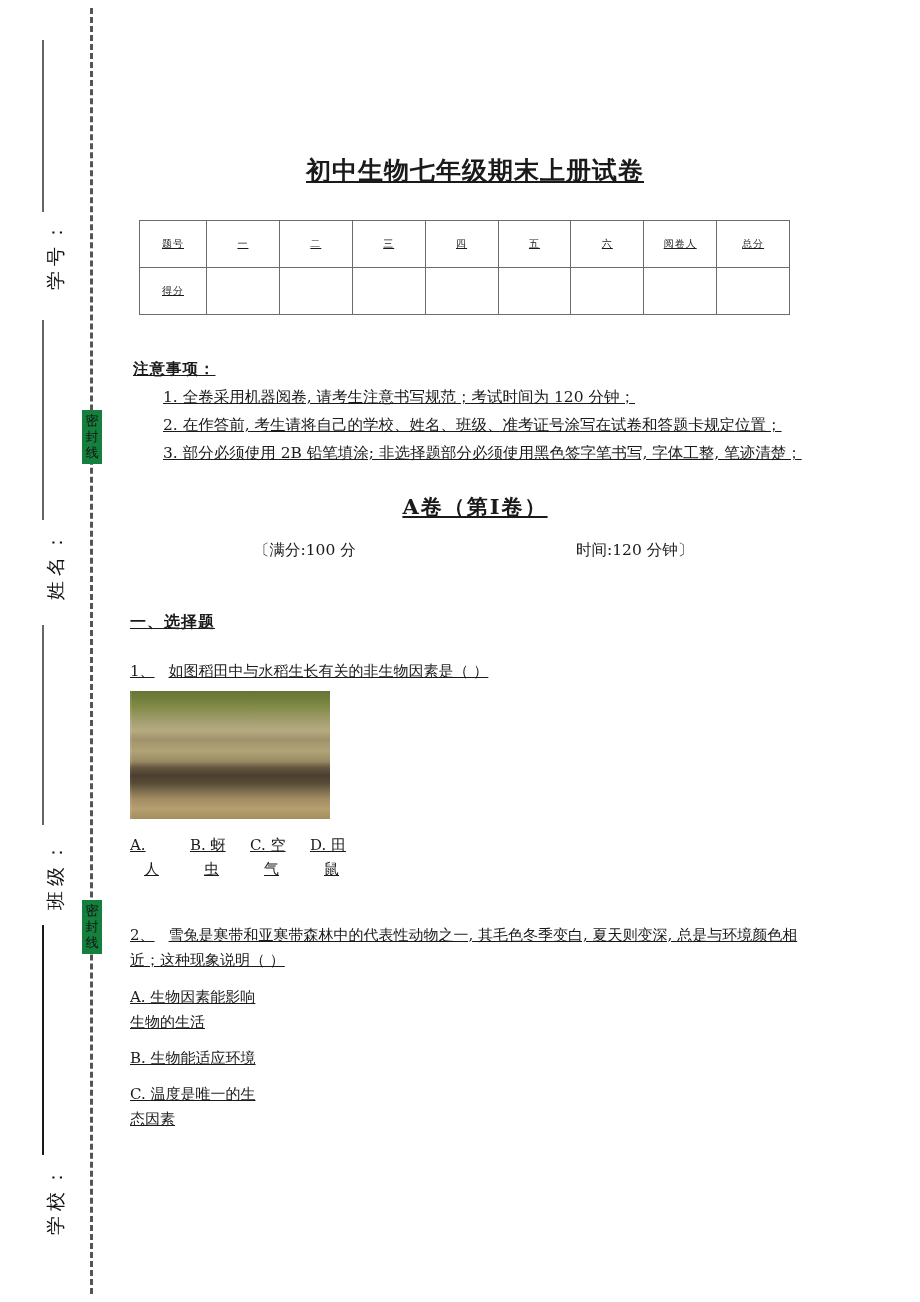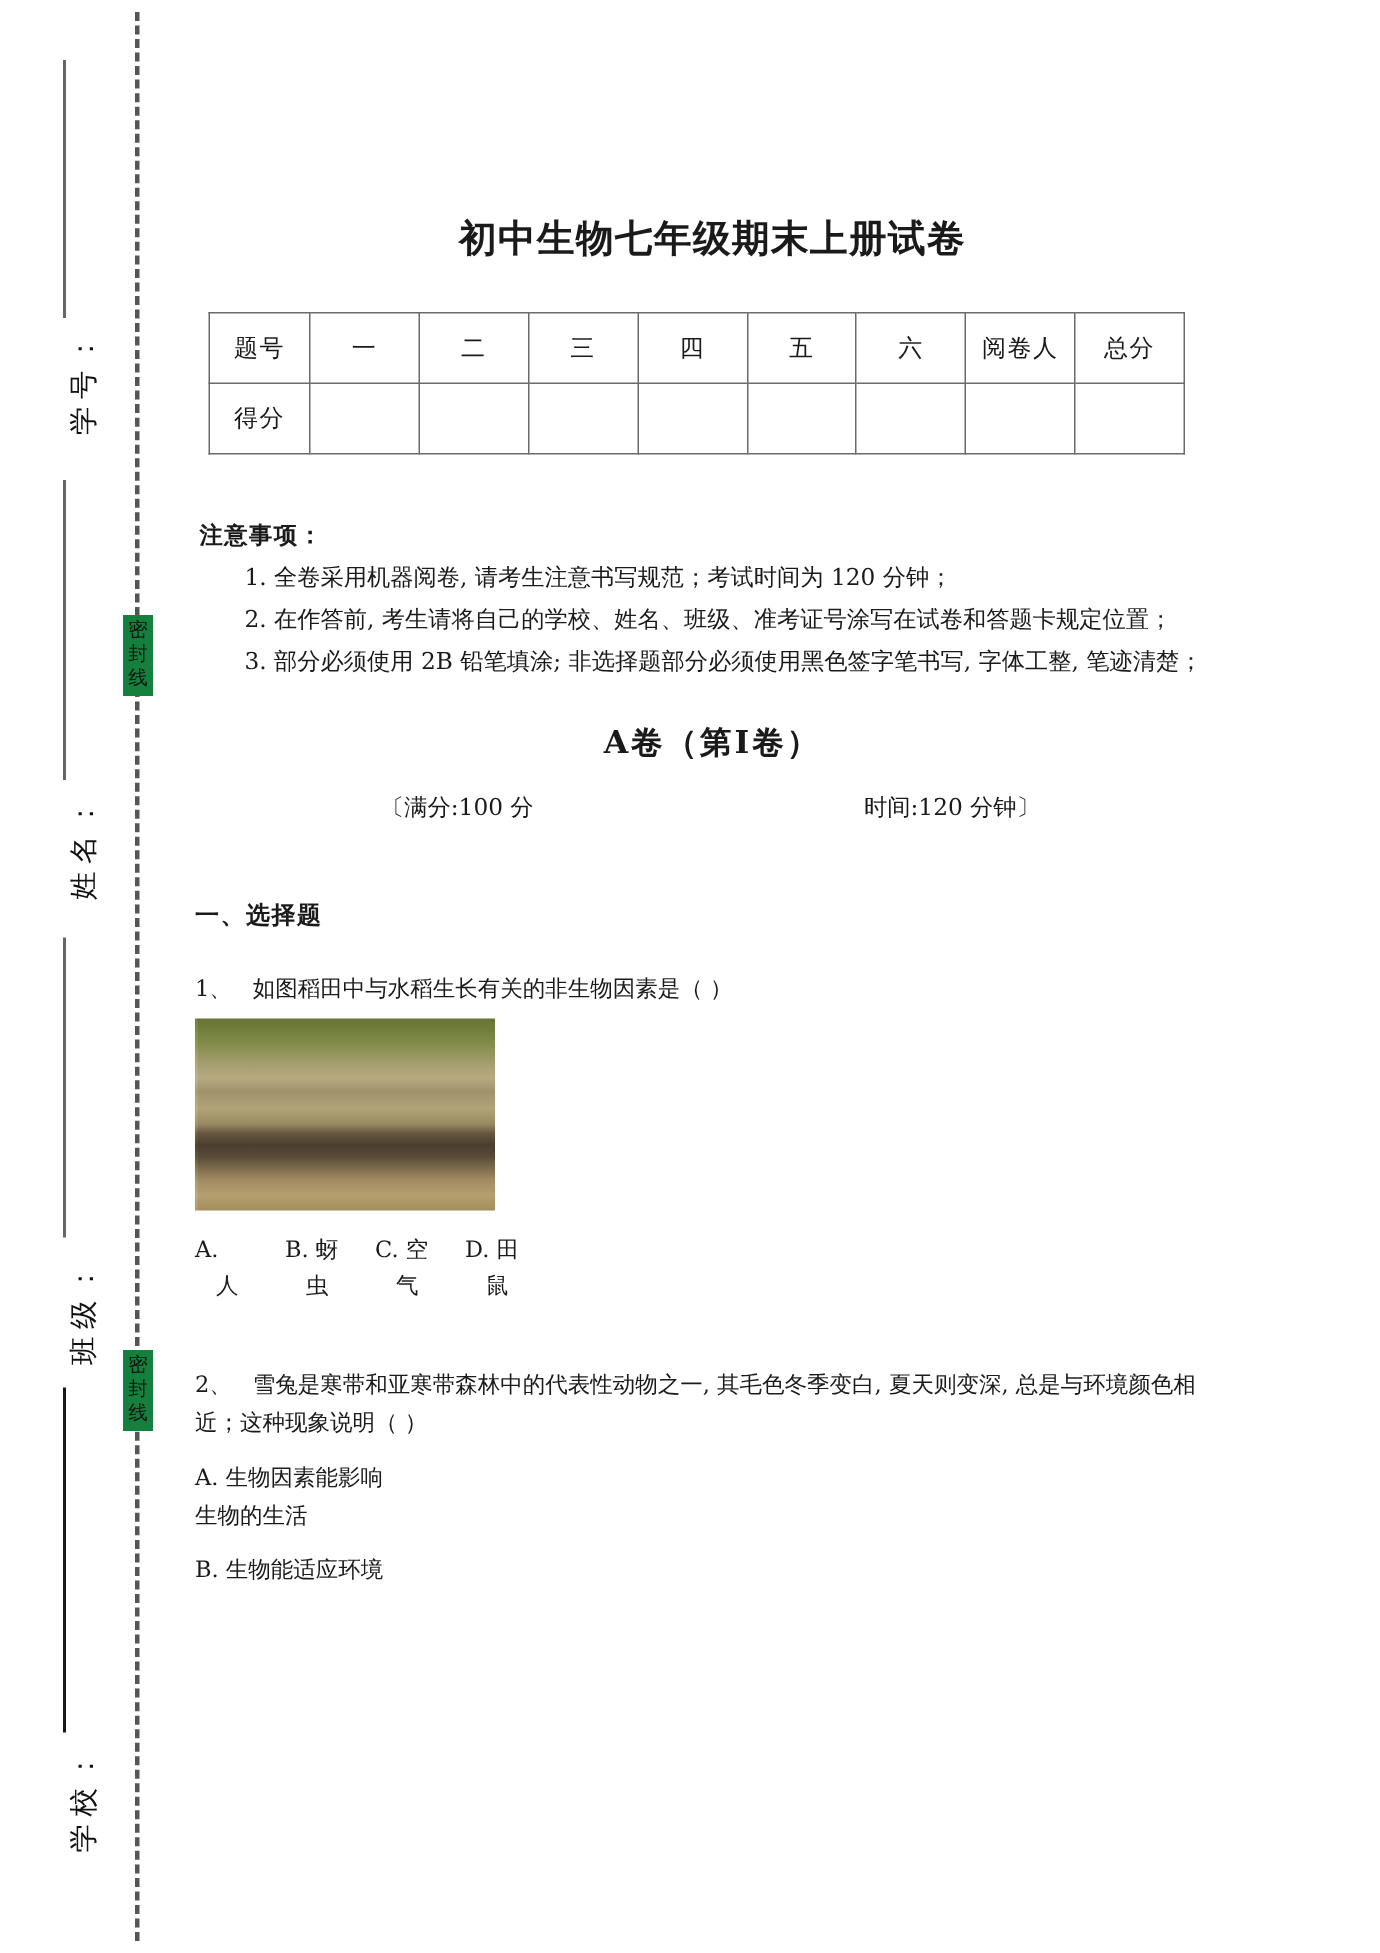--- a/index.html
+++ b/index.html
@@ -66,22 +66,23 @@
     background: #15803d;
     padding: 3px 0;
     font-family: "DejaVu Serif", "Liberation Serif", serif;
   }
   .seal-text.s1 { top: 410px; }
   .seal-text.s2 { top: 900px; }
 
   
   #sheet {
     position: absolute;
-    left: 130px; top: 4px;
+    left: 130px; top: 16px;
     width: 690px;
+    text-decoration: underline;
   }
 
   #paper-title {
     margin-top: 138px;
     text-align: center;
     font-size: 25px;
     font-weight: bold;
     letter-spacing: 1px;
     font-family: "DejaVu Serif", "Liberation Serif", serif;
   }
@@ -92,21 +93,21 @@
     margin-left: 9px;
     border-collapse: collapse;
     width: 651px;
     table-layout: fixed;
   }
   #score-table td {
     border: 1px solid #6b6b6b;
     height: 44px;
     text-align: center;
     vertical-align: middle;
-    font-size: 16px;
+    font-size: 10px;
     font-family: "DejaVu Serif", "Liberation Serif", serif;
     letter-spacing: 1px;
   }
   #score-table td.hcell { width: 64px; }
 
   
   #notice {
     margin-top: 40px;
     margin-left: 3px;
     font-size: 15.5px;
@@ -283,16 +284,17 @@
     </div>
   </div>
 
   <div class="question" style="margin-top:42px;">
     <div class="q-stem">
       <span class="q-num">2、</span><span>雪兔是寒带和亚寒带森林中的代表性动物之一, 其毛色冬季变白, 夏天则变深, 总是与环境颜色相近；这种现象说明（        ）</span>
     </div>
     <div class="opt-stack">
       <div class="opt">A. 生物因素能影响生物的生活</div>
       <div class="opt">B. 生物能适应环境</div>
+      <div class="opt">C. 温度是唯一的生态因素</div>
     </div>
   </div>
 
 </div>
 
 </body></html>

